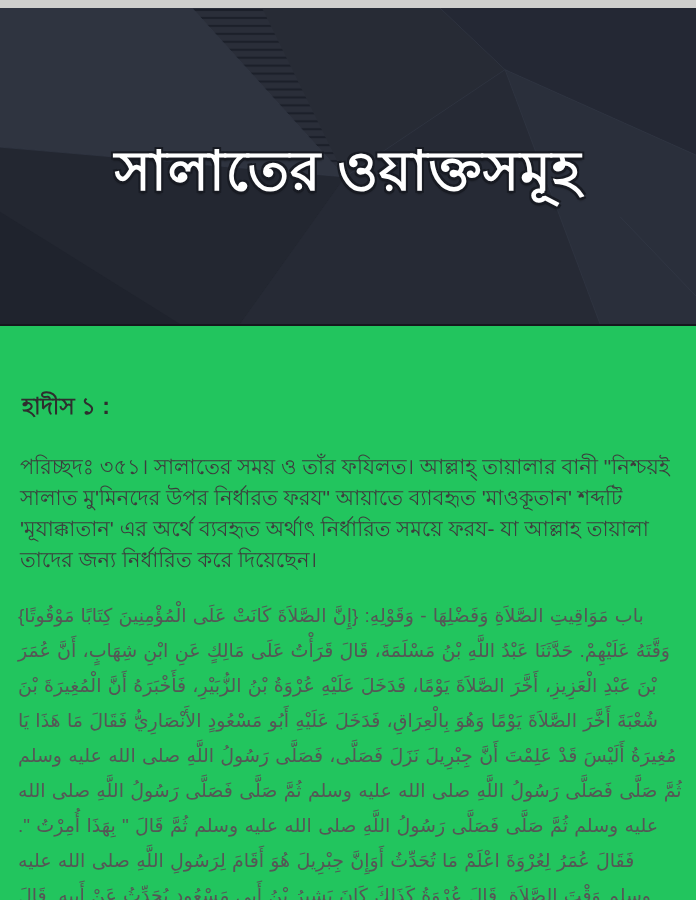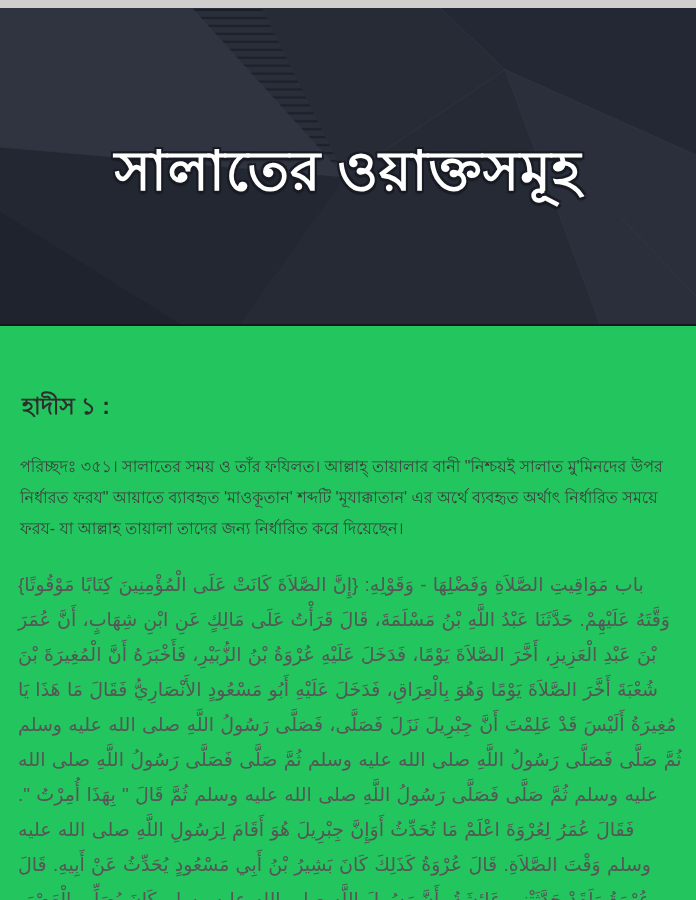--- a/index.html
+++ b/index.html
@@ -73,21 +73,21 @@
     background: #22c55e;
   }
   .hadith-heading {
     padding: 62px 22px 0 22px;
     font-size: 23px;
     font-weight: bold;
     color: #2e2e2e;
   }
   .bn-para {
     margin: 24px 20px 0 20px;
-    font-size: 16px;
+    font-size: 21px;
     line-height: 31px;
     color: #3d3d3d;
     text-align: left;
   }
   .ar-para {
     margin: 23px 12px 0 18px;
     font-size: 19px;
     line-height: 35px;
     color: #565656;
     text-align: left;     

